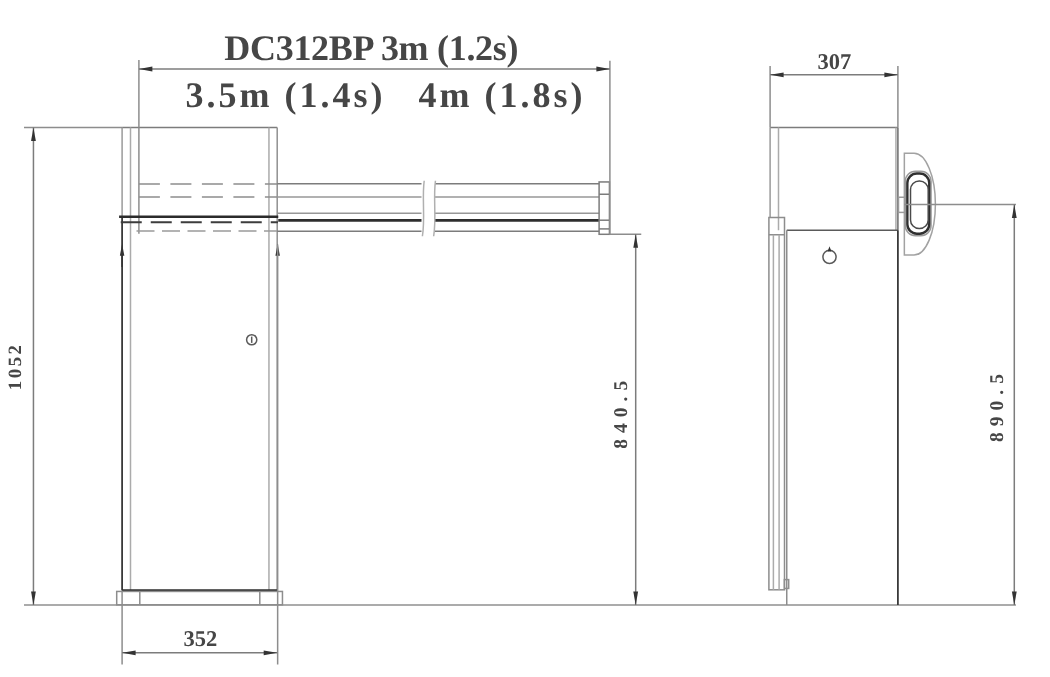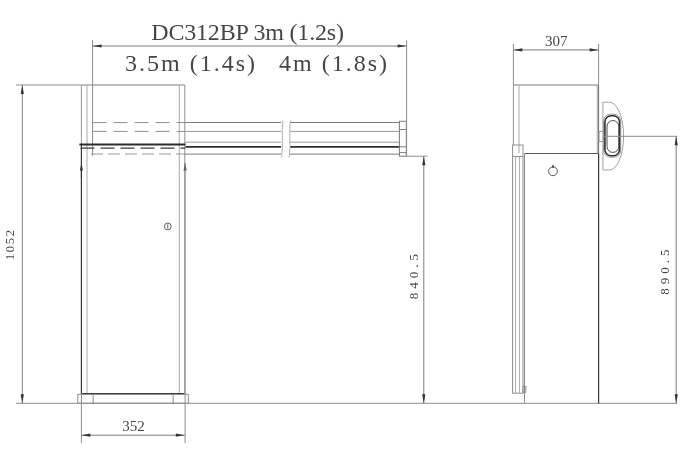--- a/index.html
+++ b/index.html
@@ -1,16 +1,16 @@
 <!DOCTYPE html>
 <html><head>
 <meta charset="utf-8">
 <style>
   html,body{margin:0;padding:0;background:#ffffff;}
-  #canvas{width:700px;height:451px;position:relative;background:#ffffff;overflow:hidden;}
+  #canvas{width:700px;height:451px;position:relative;background:#ffffff;overflow:hidden;font-weight:bold;}
   svg text{font-family:"Liberation Serif", serif;fill:#464646;}
 </style>
 </head>
 <body>
 <div id="canvas">
 <svg width="700" height="451" viewBox="0 0 700 451" xmlns="http://www.w3.org/2000/svg">
 
 <line x1="16" y1="403.3" x2="677.3" y2="403.3" stroke="#8f8f8f" stroke-width="1"></line>
 
 <g>

